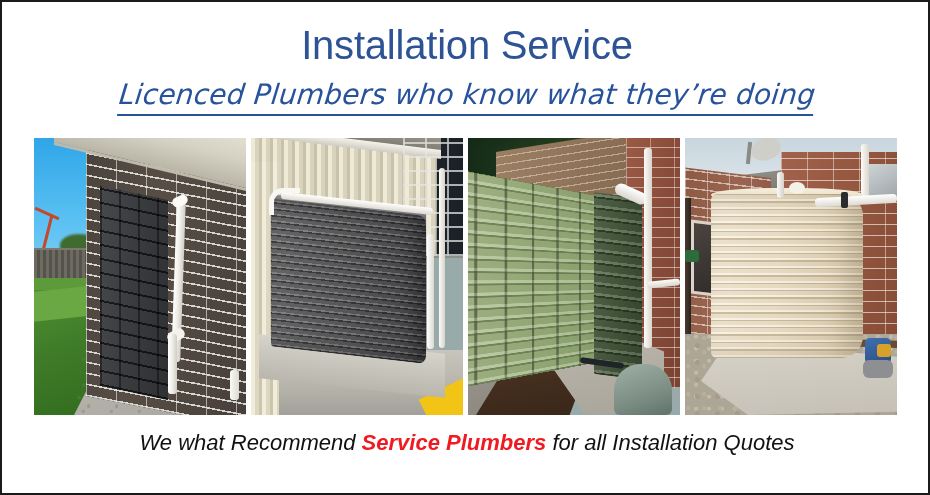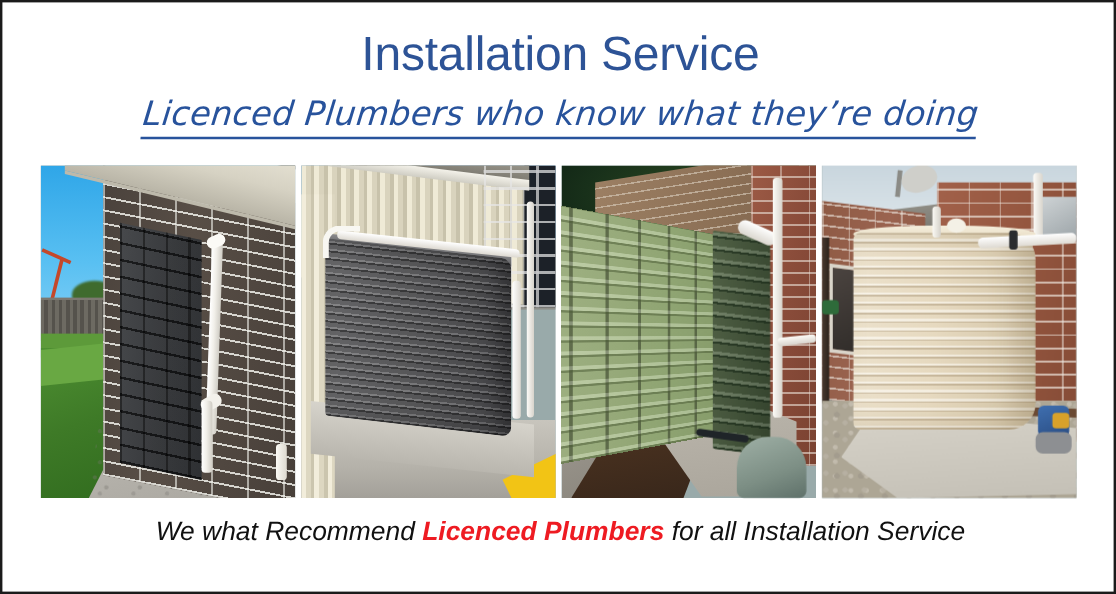--- a/index.html
+++ b/index.html
@@ -600,16 +600,16 @@
       <div class="lyr p4-tank"></div>
       <div class="lyr p4-hatch"></div>
       <div class="lyr p4-dp2"></div>
       <div class="lyr p4-pipe-h"></div>
       <div class="lyr p4-pipe-band"></div>
     </div>
 
   </div>
 
   <div id="caption">
-    <span>We what Recommend </span><span class="hl">Licenced Plumbers</span><span> for all Installation Service</span>
+    <span>We what Recommend </span><span class="hl">Service Plumbers</span><span> for all Installation Quotes</span>
   </div>
 
 </div>
 
 </body></html>

